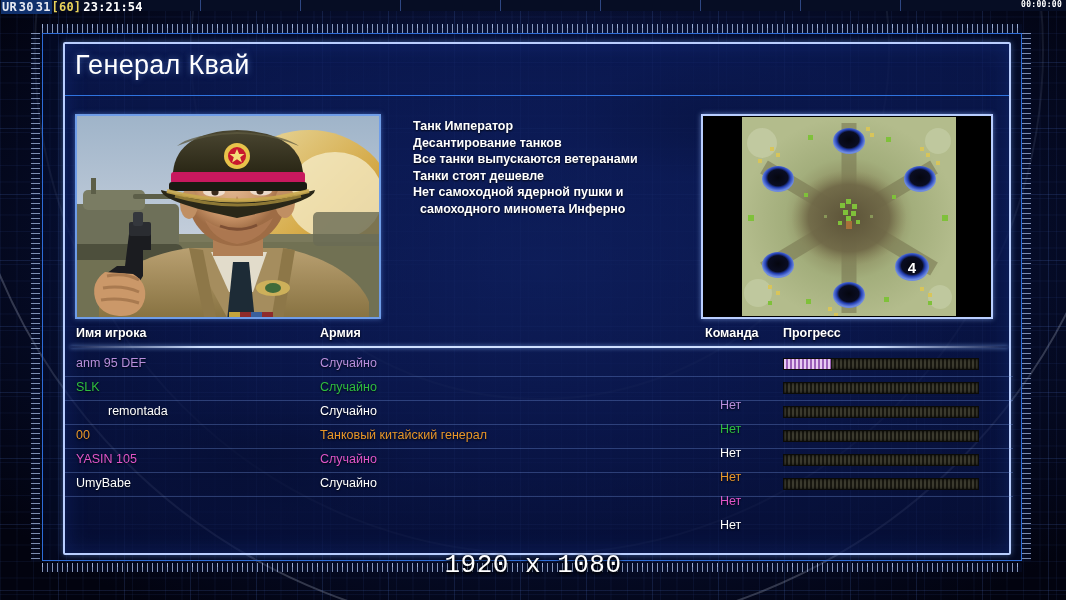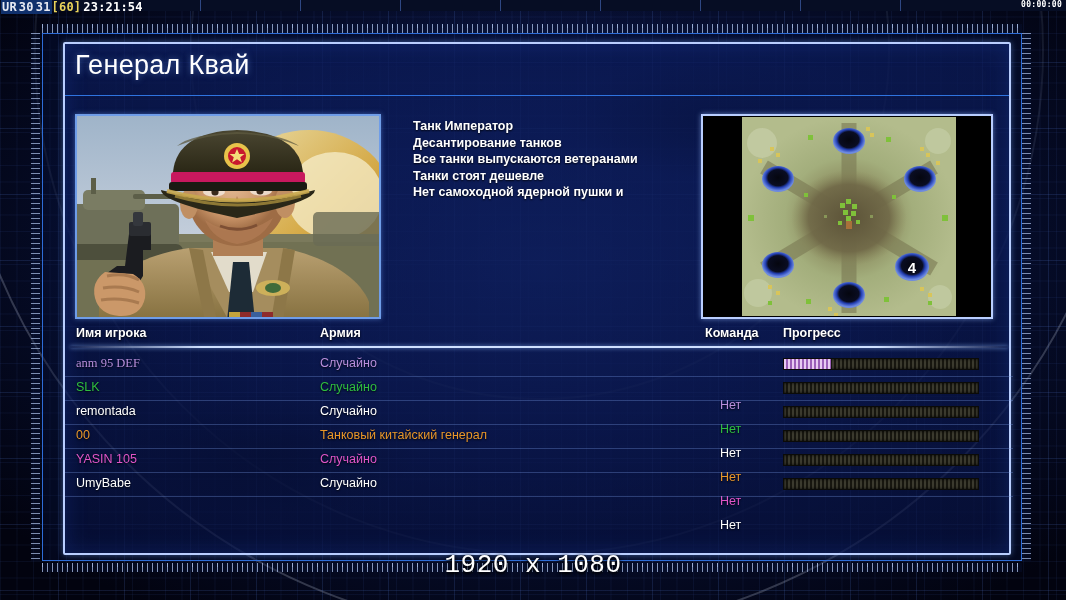--- a/index.html
+++ b/index.html
@@ -366,20 +366,21 @@
           </svg>
         </div>
       </div>
 
       <div class="desc">
         <div>Танк Император</div>
         <div>Десантирование танков</div>
         <div>Все танки выпускаются ветеранами</div>
         <div>Танки стоят дешевле</div>
         <div>Нет самоходной ядерной пушки и</div>
+        <div class="ind">самоходного миномета Инферно</div>
       </div>
 
       <div class="map-box">
         <div class="map-inner">
           <div class="map-art">
             <svg width="214" height="203" viewBox="0 0 214 203" preserveAspectRatio="none">
               <defs>
                 <radialGradient id="terr" cx="50%" cy="50%">
                   <stop offset="0%" stop-color="#6b6b4a"></stop>
                   <stop offset="32%" stop-color="#8a8a5e"></stop>
@@ -477,37 +478,37 @@
     <div class="table">
       <div class="thead">
         <div class="hcell" style="left:11px">Имя игрока</div>
         <div class="hcell" style="left:255px">Армия</div>
         <div class="hcell" style="left:640px">Команда</div>
         <div class="hcell" style="left:718px">Прогресс</div>
         <div class="thead-rule"></div>
       </div>
       <div class="rows" id="rows">
           <div class="row">
-            <div class="cell c-name" style="color: rgb(184, 143, 220); font-family: Liberation Serif, serif;">anm 95 DEF</div>
+            <div class="cell c-name" style="color: rgb(184, 143, 220);">anm 95 DEF</div>
             <div class="cell c-army" style="color: rgb(184, 143, 220);">Случайно</div>
             <div class="cell c-team" style="color: rgb(184, 143, 220);">Нет</div>
             <div class="pbar">
               <div class="pfill" style="width: 24%;"></div>
             </div>
           </div>
           <div class="row">
             <div class="cell c-name" style="color: rgb(47, 190, 64);">SLK</div>
             <div class="cell c-army" style="color: rgb(47, 190, 64);">Случайно</div>
             <div class="cell c-team" style="color: rgb(47, 190, 64);">Нет</div>
             <div class="pbar">
               <div class="pfill" style="width: 0%;"></div>
             </div>
           </div>
           <div class="row">
-            <div class="cell c-name" style="color: rgb(255, 255, 255);">remontada</div>
+            <div class="cell c-name" style="color: rgb(255, 255, 255); margin-left: 32px;">remontada</div>
             <div class="cell c-army" style="color: rgb(255, 255, 255);">Случайно</div>
             <div class="cell c-team" style="color: rgb(255, 255, 255);">Нет</div>
             <div class="pbar">
               <div class="pfill" style="width: 0%;"></div>
             </div>
           </div>
           <div class="row">
             <div class="cell c-name" style="color: rgb(232, 150, 42);">00</div>
             <div class="cell c-army" style="color: rgb(232, 150, 42);">Танковый китайский генерал</div>
             <div class="cell c-team" style="color: rgb(232, 150, 42);">Нет</div>

